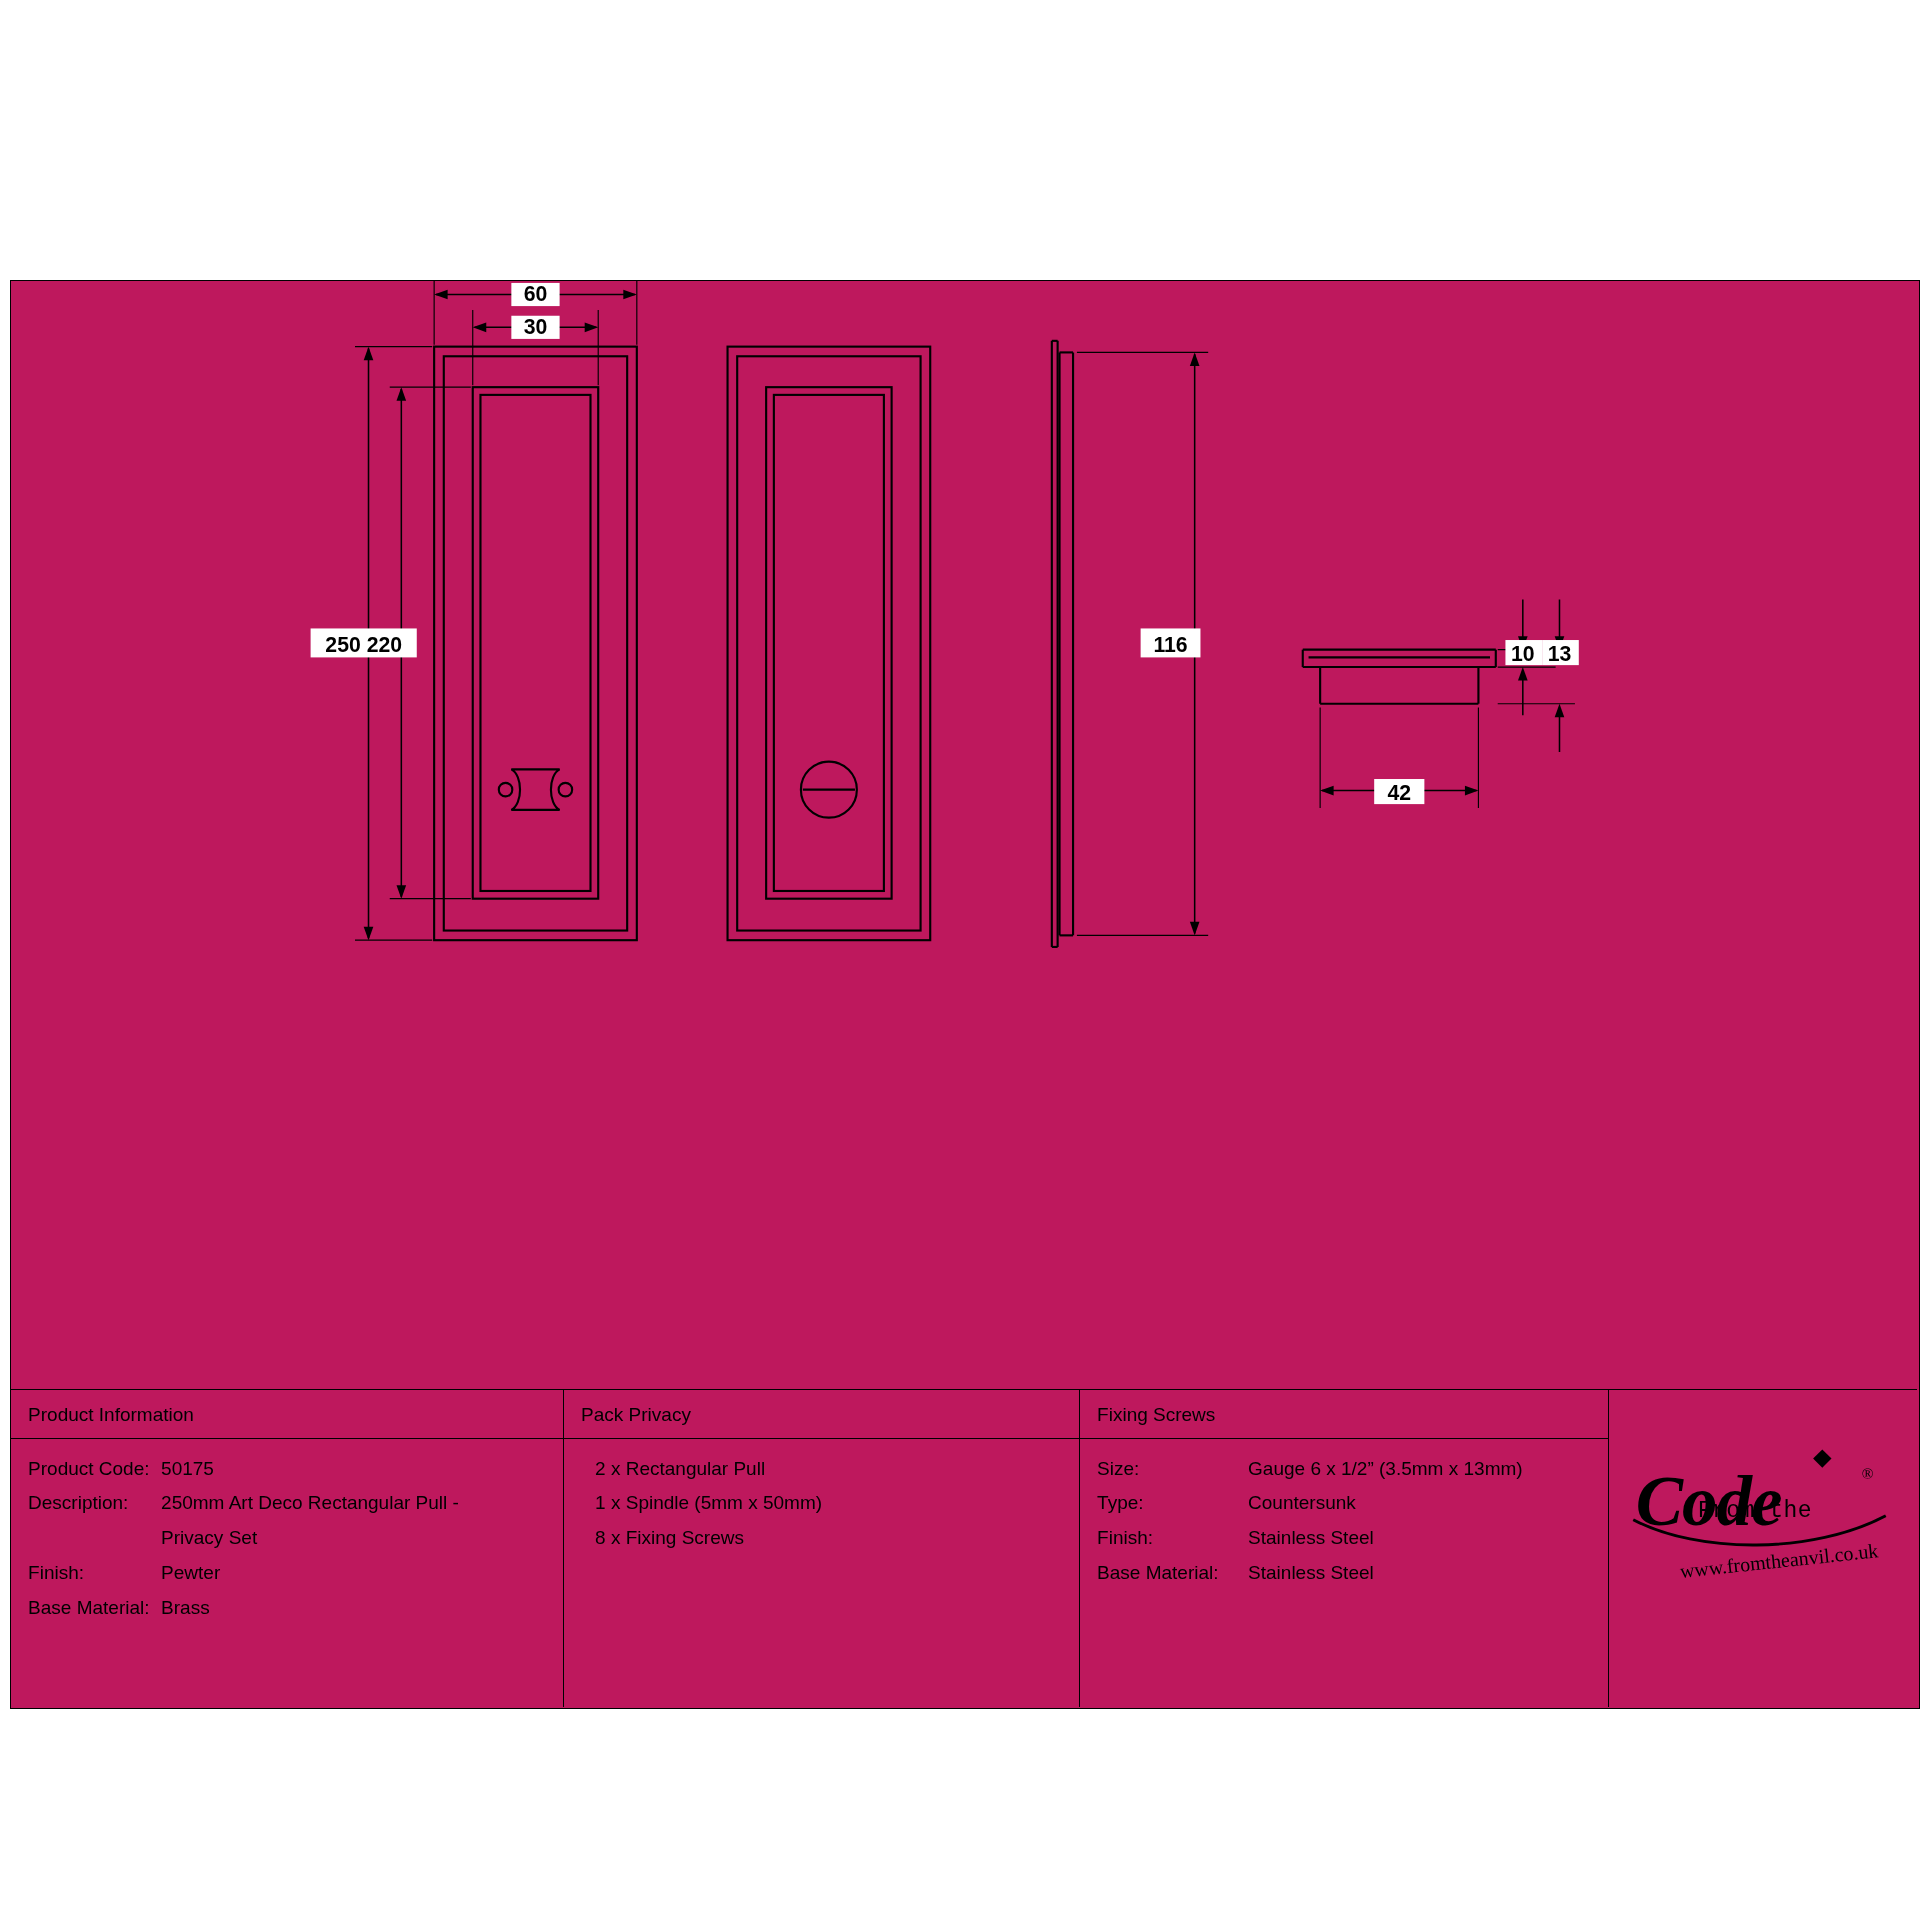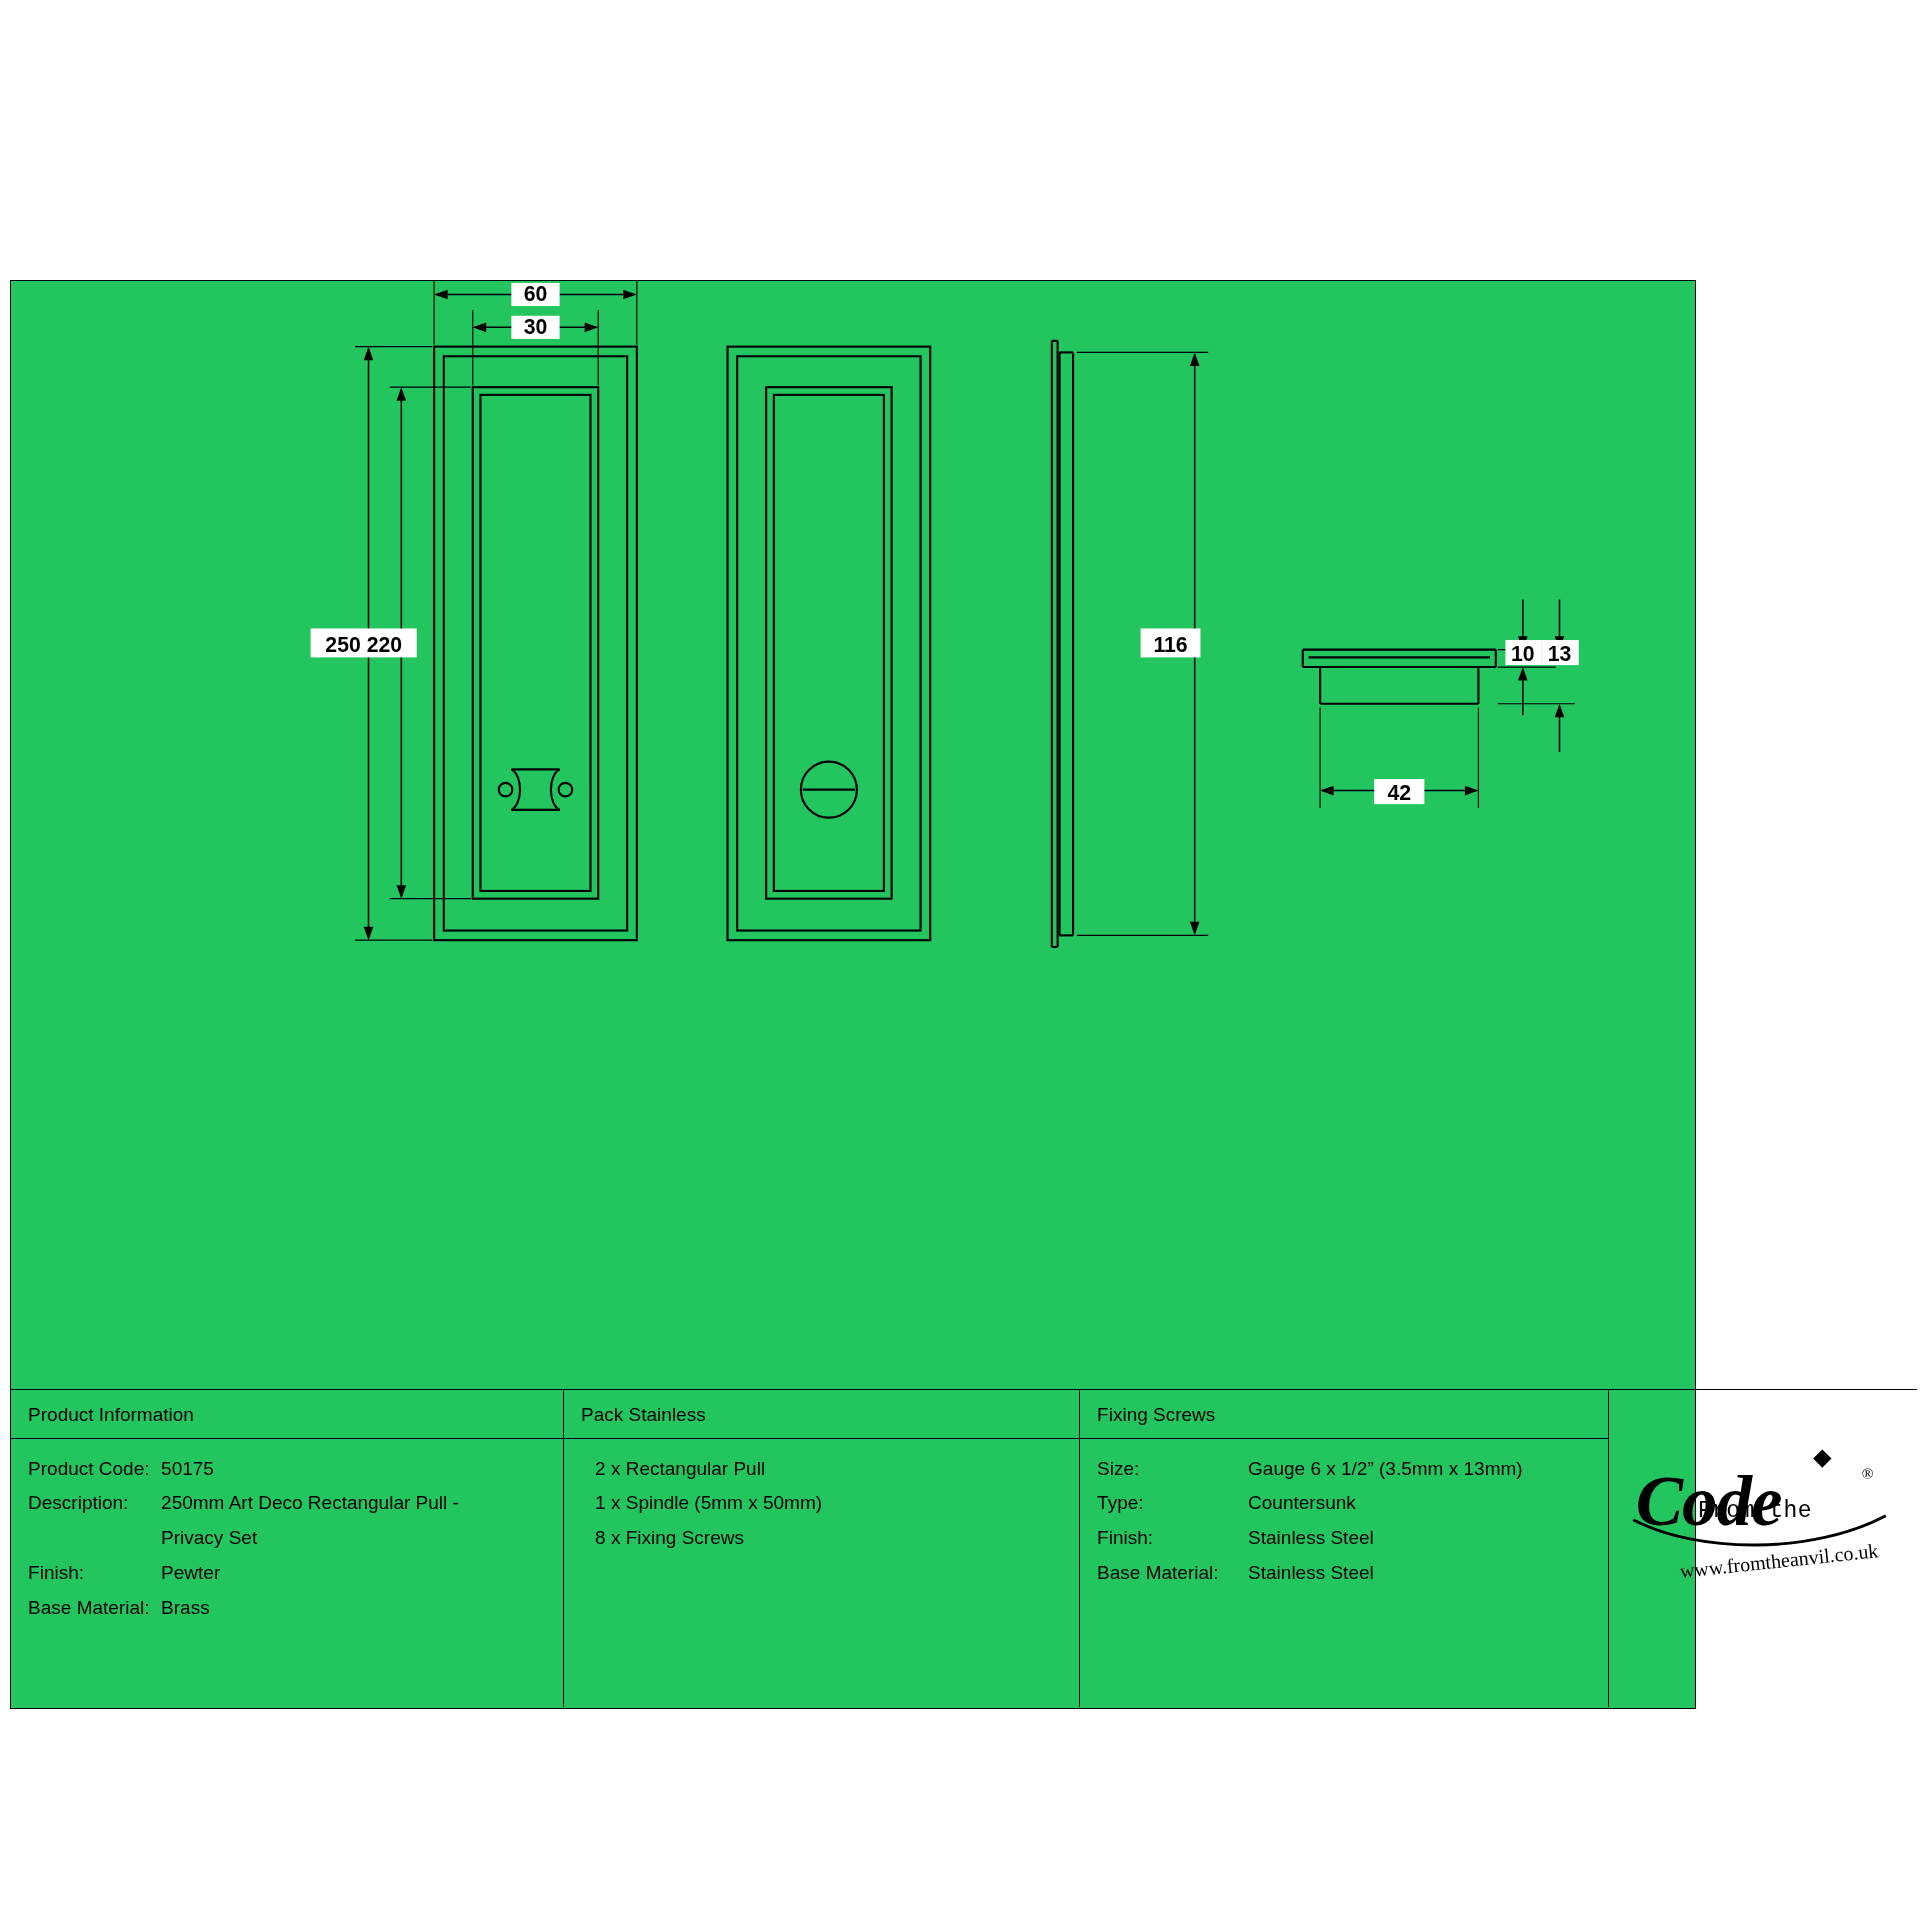--- a/index.html
+++ b/index.html
@@ -12,25 +12,25 @@
     height: 1931px;
     font-family: "Liberation Sans", sans-serif;
     color: #000000;
     position: relative;
     overflow: hidden;
   }
   #sheet {
     position: absolute;
     left: 9.7px;
     top: 280px;
-    width: 1686px;
+    width: 1910px;
     height: 1429px;
     border: 1.9px solid #000;
     box-sizing: border-box;
-    background: #22c55e;
+    background: #be185d;
     padding-left: 16px;
   }
   
   #drawing {
     position: absolute;
     left: 0;
     top: 0;
     width: 1906px;
     height: 1052px;
   }
@@ -338,21 +338,21 @@
         <span class="v" style="left:133px;">Pewter</span>
       </div>
 
       <div class="kv" style="top:207px; width:521px;">
         <span class="k">Base Material:</span>
         <span class="v" style="left:133px;">Brass</span>
       </div>
     </div>
 
     <div class="col col-2">
-      <div class="col-head">Pack Stainless</div>
+      <div class="col-head">Pack Privacy</div>
       <div class="head-rule"></div>
       <div class="plainline" style="top:68px;">2 x Rectangular Pull</div>
       <div class="plainline" style="top:102px;">1 x Spindle (5mm x 50mm)</div>
       <div class="plainline" style="top:137px;">8 x Fixing Screws</div>
     </div>
 
     <div class="col col-3">
       <div class="col-head">Fixing Screws</div>
       <div class="head-rule"></div>
 

